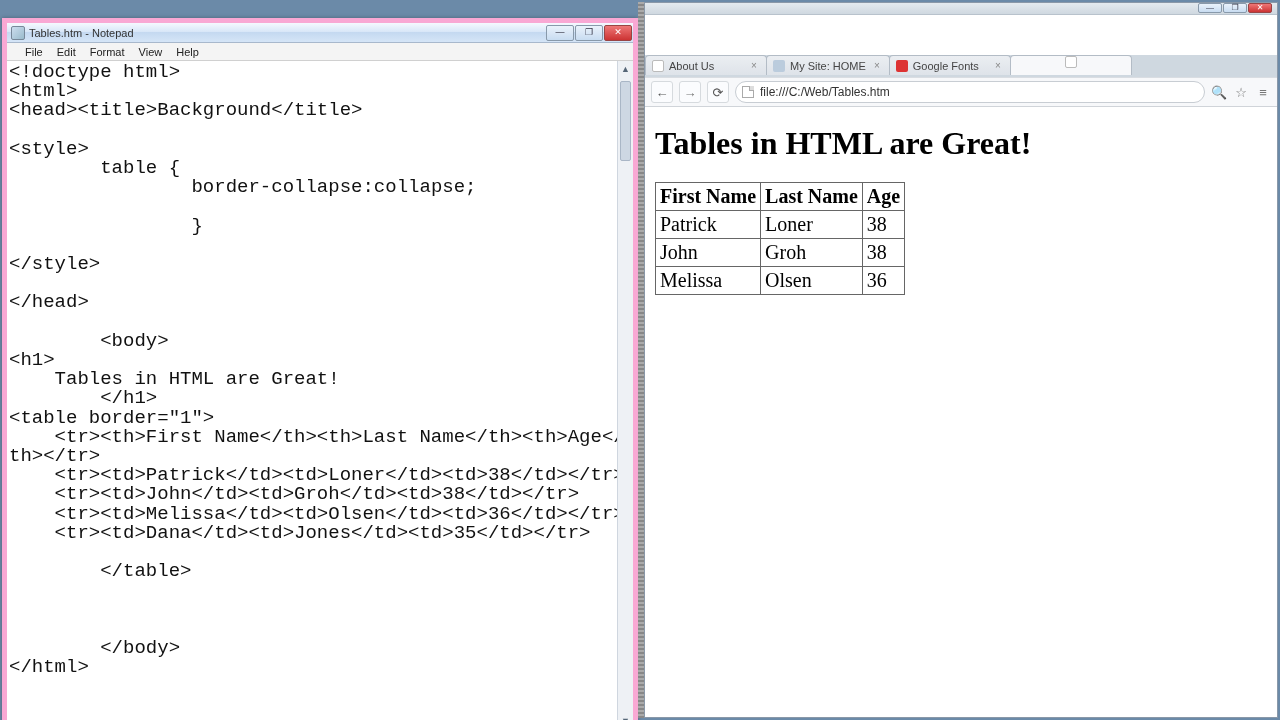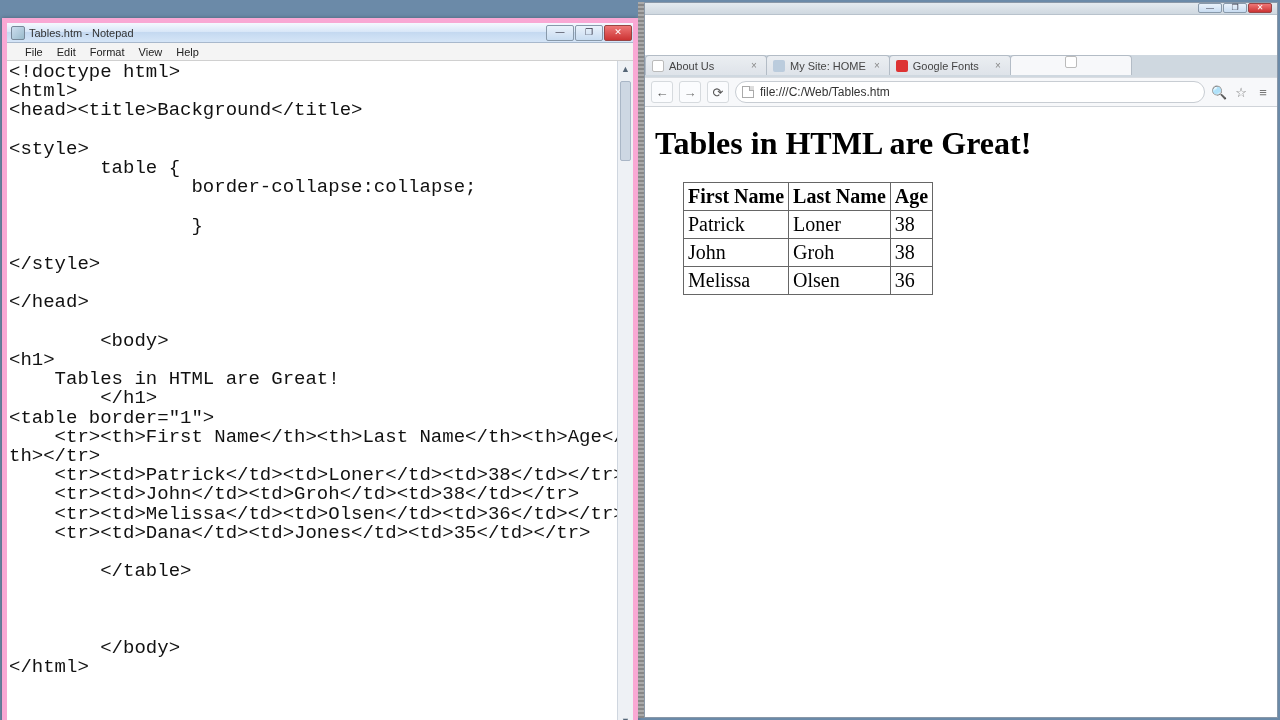--- a/index.html
+++ b/index.html
@@ -89,21 +89,21 @@
   }
   .nav-btn{width:22px;height:22px;border:1px solid #d6dade;border-radius:3px;display:flex;align-items:center;justify-content:center;color:#777;background:#fbfcfe;font-size:13px;}
   .nav-btn.enabled{color:#555;}
   .omnibox{flex:1;height:22px;border:1px solid #c8cdd3;border-radius:11px;background:#fff;display:flex;align-items:center;padding:0 6px;gap:6px;font-size:12px;color:#333;}
   .omni-file{width:12px;height:12px;background:#fff;border:1px solid #aaa;position:relative;}
   .omni-file::after{content:"";position:absolute;right:-1px;top:-1px;width:4px;height:4px;background:#ddd;border-left:1px solid #aaa;border-bottom:1px solid #aaa;}
   .icon-sm{width:16px;height:16px;display:flex;align-items:center;justify-content:center;color:#777;font-size:13px;}
 
   .chr-page{flex:1;background:#fff;padding:12px 10px 10px 10px;overflow:auto;font-family:"Times New Roman",Times,serif;color:#000;}
   .chr-page h1{font-size:32px;font-weight:bold;margin:6px 0 20px 0;}
-  .chr-page table{border-collapse:collapse;margin-left:28px;}
+  .chr-page table{border-collapse:collapse;}
   .chr-page th,.chr-page td{border:1px solid #666;padding:2px 4px;font-size:20px;text-align:left;}
   .chr-page th{font-weight:bold;}
 </style>
 </head>
 <body>
 
 <div class="desktop">
 
   <div class="notepad">
     <div class="np-titlebar">

